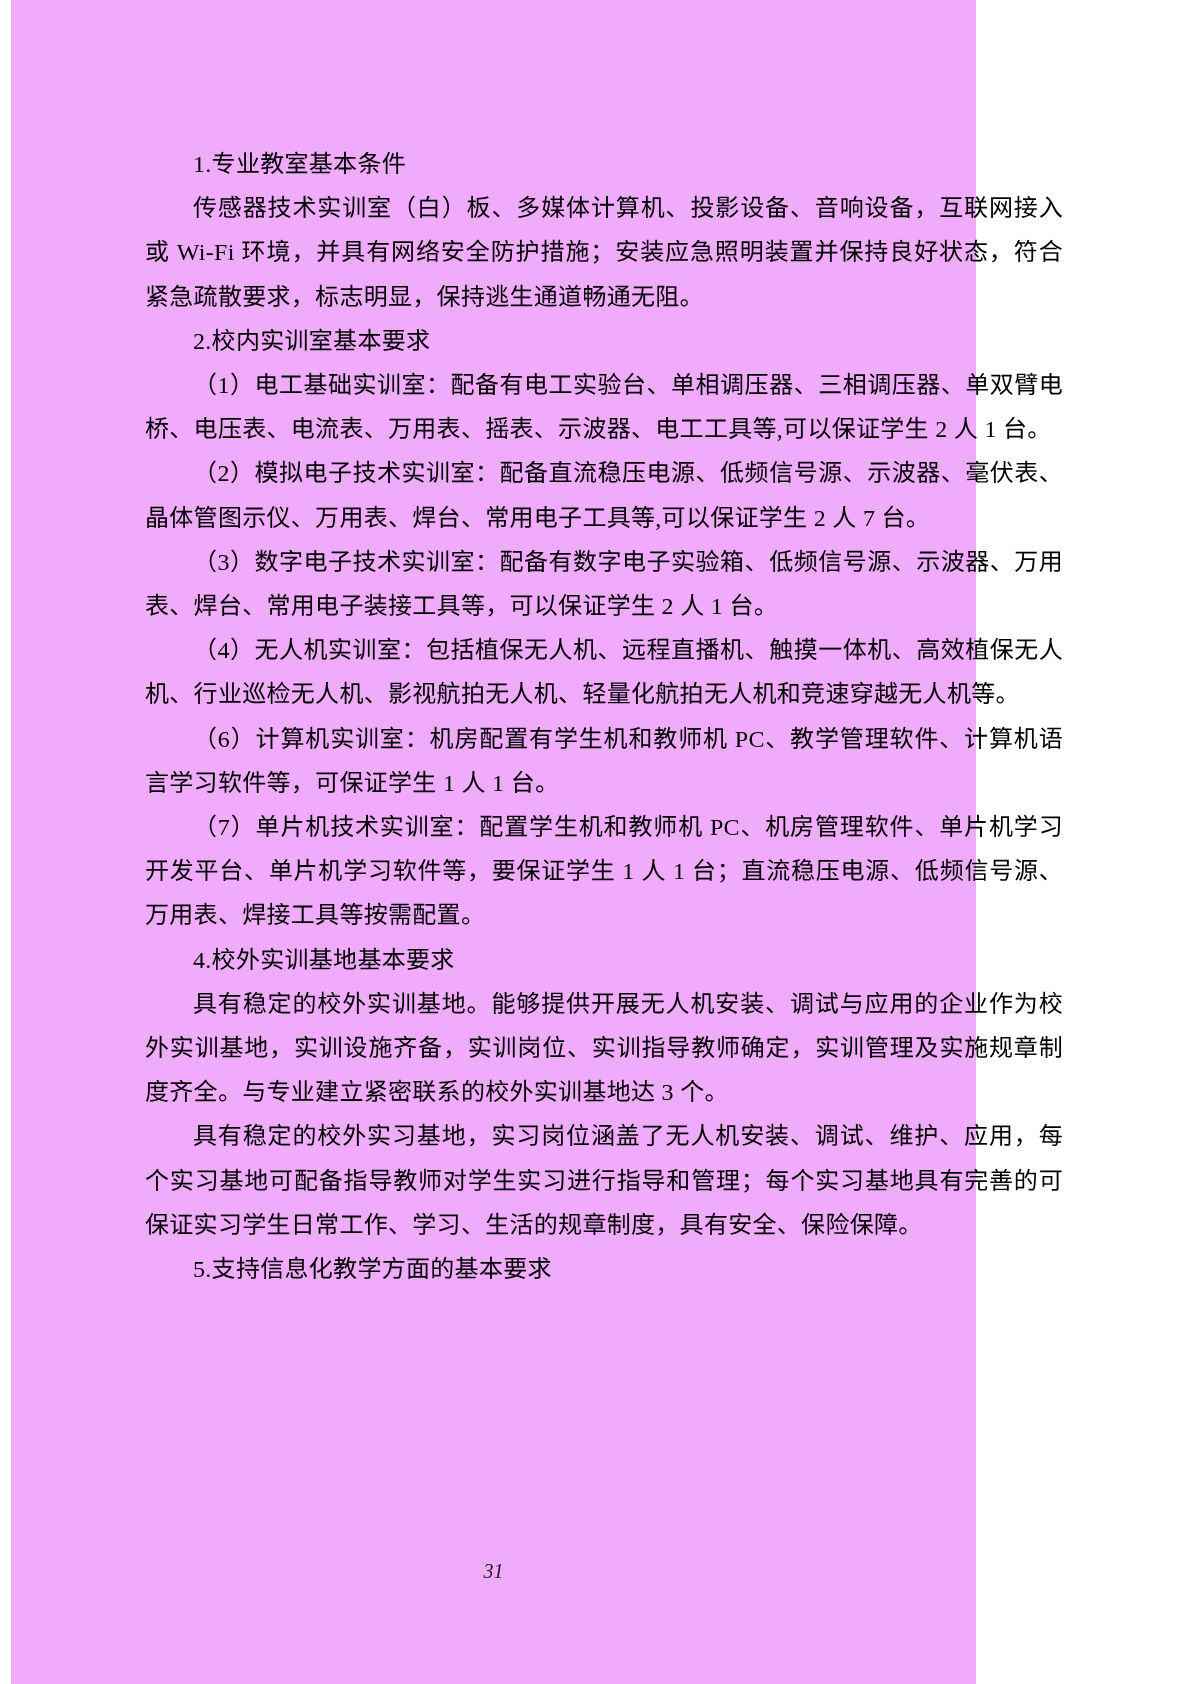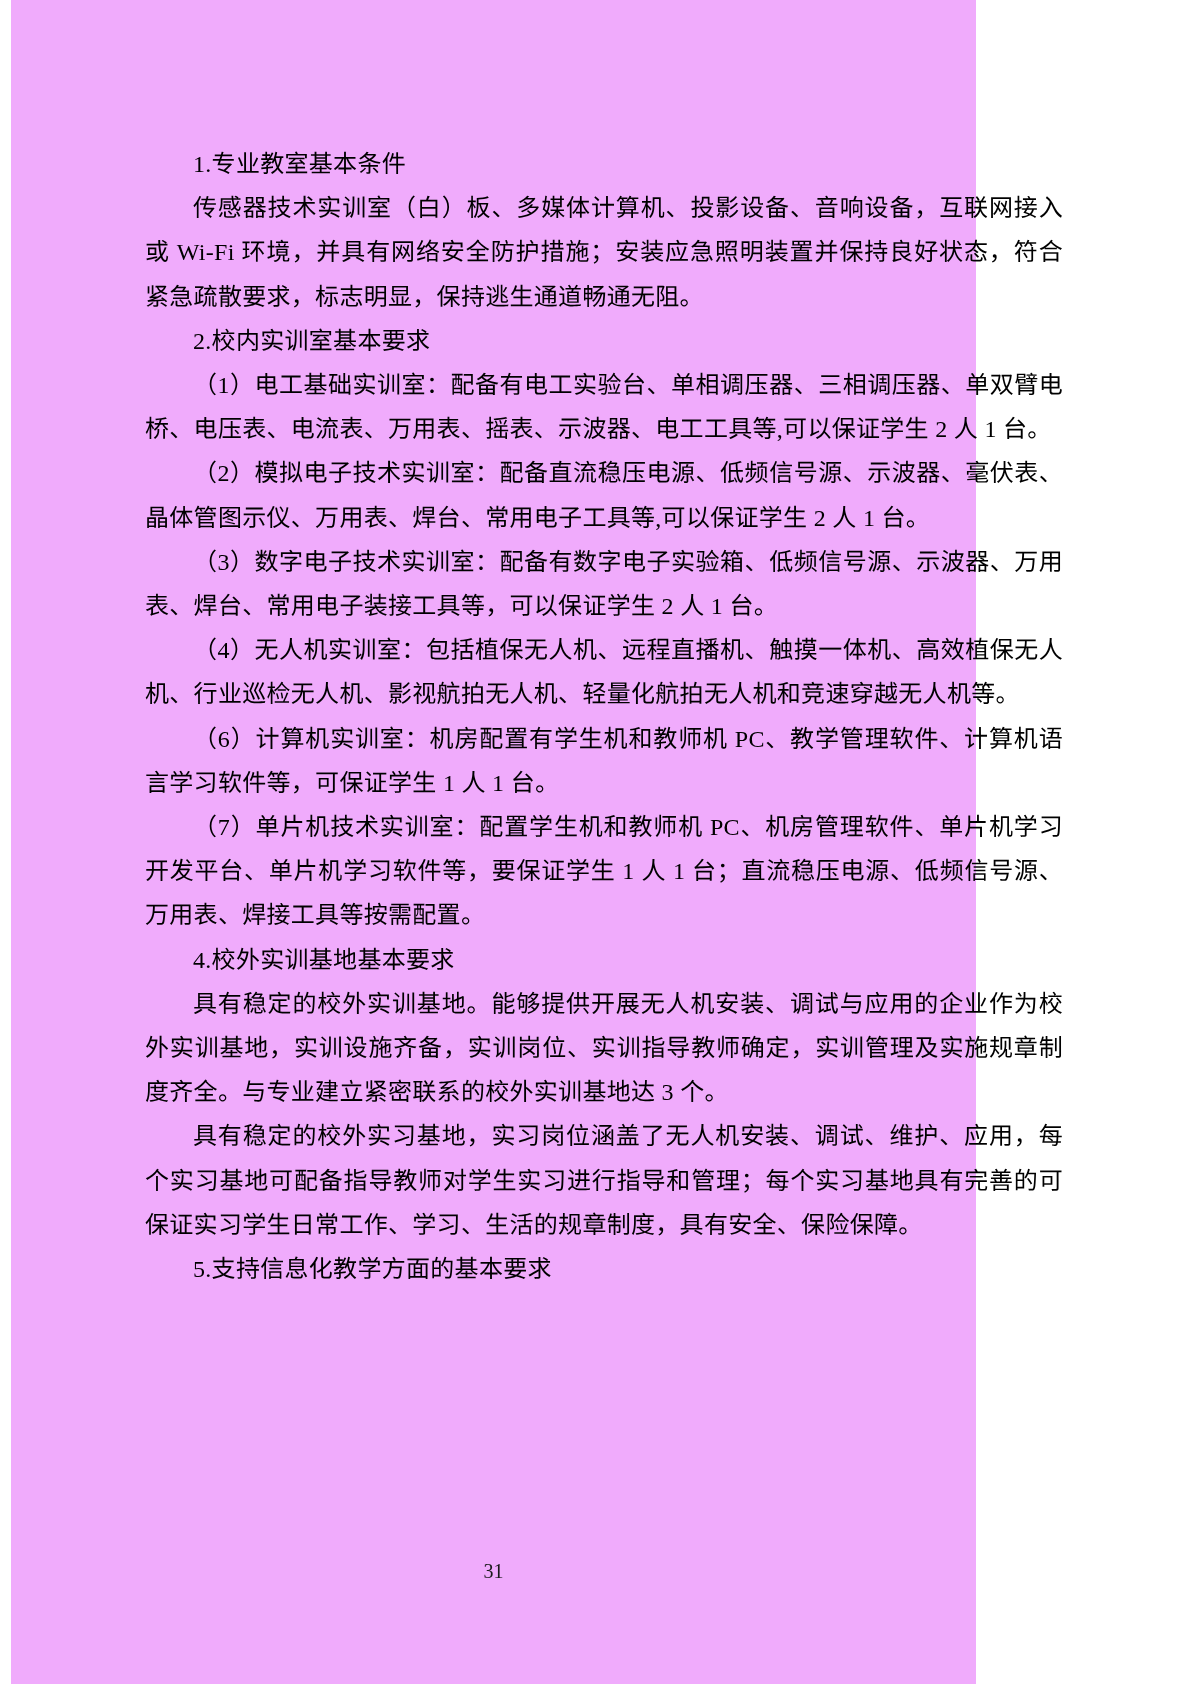--- a/index.html
+++ b/index.html
@@ -41,32 +41,33 @@
   }
   .page-number {
     position: absolute;
     left: 0;
     top: 1558px;
     width: 100%;
     text-align: center;
     font-size: 20px;
     line-height: 26px;
     color: #1a1a1a;
+    font-style: italic;
   }
 </style>
 </head>
 <body>
 
 <div class="page">
   <div class="content">
     <p class="para">1.专业教室基本条件</p>
     <p class="para">传感器技术实训室（白）板、多媒体计算机、投影设备、音响设备，互联网接入或 Wi-Fi 环境，并具有网络安全防护措施；安装应急照明装置并保持良好状态，符合紧急疏散要求，标志明显，保持逃生通道畅通无阻。</p>
     <p class="para">2.校内实训室基本要求</p>
     <p class="para">（1）电工基础实训室：配备有电工实验台、单相调压器、三相调压器、单双臂电桥、电压表、电流表、万用表、摇表、示波器、电工工具等,可以保证学生 2 人 1 台。</p>
-    <p class="para">（2）模拟电子技术实训室：配备直流稳压电源、低频信号源、示波器、毫伏表、晶体管图示仪、万用表、焊台、常用电子工具等,可以保证学生 2 人 1 台。</p>
+    <p class="para">（2）模拟电子技术实训室：配备直流稳压电源、低频信号源、示波器、毫伏表、晶体管图示仪、万用表、焊台、常用电子工具等,可以保证学生 2 人 7 台。</p>
     <p class="para">（3）数字电子技术实训室：配备有数字电子实验箱、低频信号源、示波器、万用表、焊台、常用电子装接工具等，可以保证学生 2 人 1 台。</p>
     <p class="para">（4）无人机实训室：包括植保无人机、远程直播机、触摸一体机、高效植保无人机、行业巡检无人机、影视航拍无人机、轻量化航拍无人机和竞速穿越无人机等。</p>
     <p class="para">（6）计算机实训室：机房配置有学生机和教师机 PC、教学管理软件、计算机语言学习软件等，可保证学生 1 人 1 台。</p>
     <p class="para">（7）单片机技术实训室：配置学生机和教师机 PC、机房管理软件、单片机学习开发平台、单片机学习软件等，要保证学生 1 人 1 台；直流稳压电源、低频信号源、万用表、焊接工具等按需配置。</p>
     <p class="para">4.校外实训基地基本要求</p>
     <p class="para">具有稳定的校外实训基地。能够提供开展无人机安装、调试与应用的企业作为校外实训基地，实训设施齐备，实训岗位、实训指导教师确定，实训管理及实施规章制度齐全。与专业建立紧密联系的校外实训基地达 3 个。</p>
     <p class="para">具有稳定的校外实习基地，实习岗位涵盖了无人机安装、调试、维护、应用，每个实习基地可配备指导教师对学生实习进行指导和管理；每个实习基地具有完善的可保证实习学生日常工作、学习、生活的规章制度，具有安全、保险保障。</p>
     <p class="para">5.支持信息化教学方面的基本要求</p>
   </div>
   <div class="page-number">31</div>

